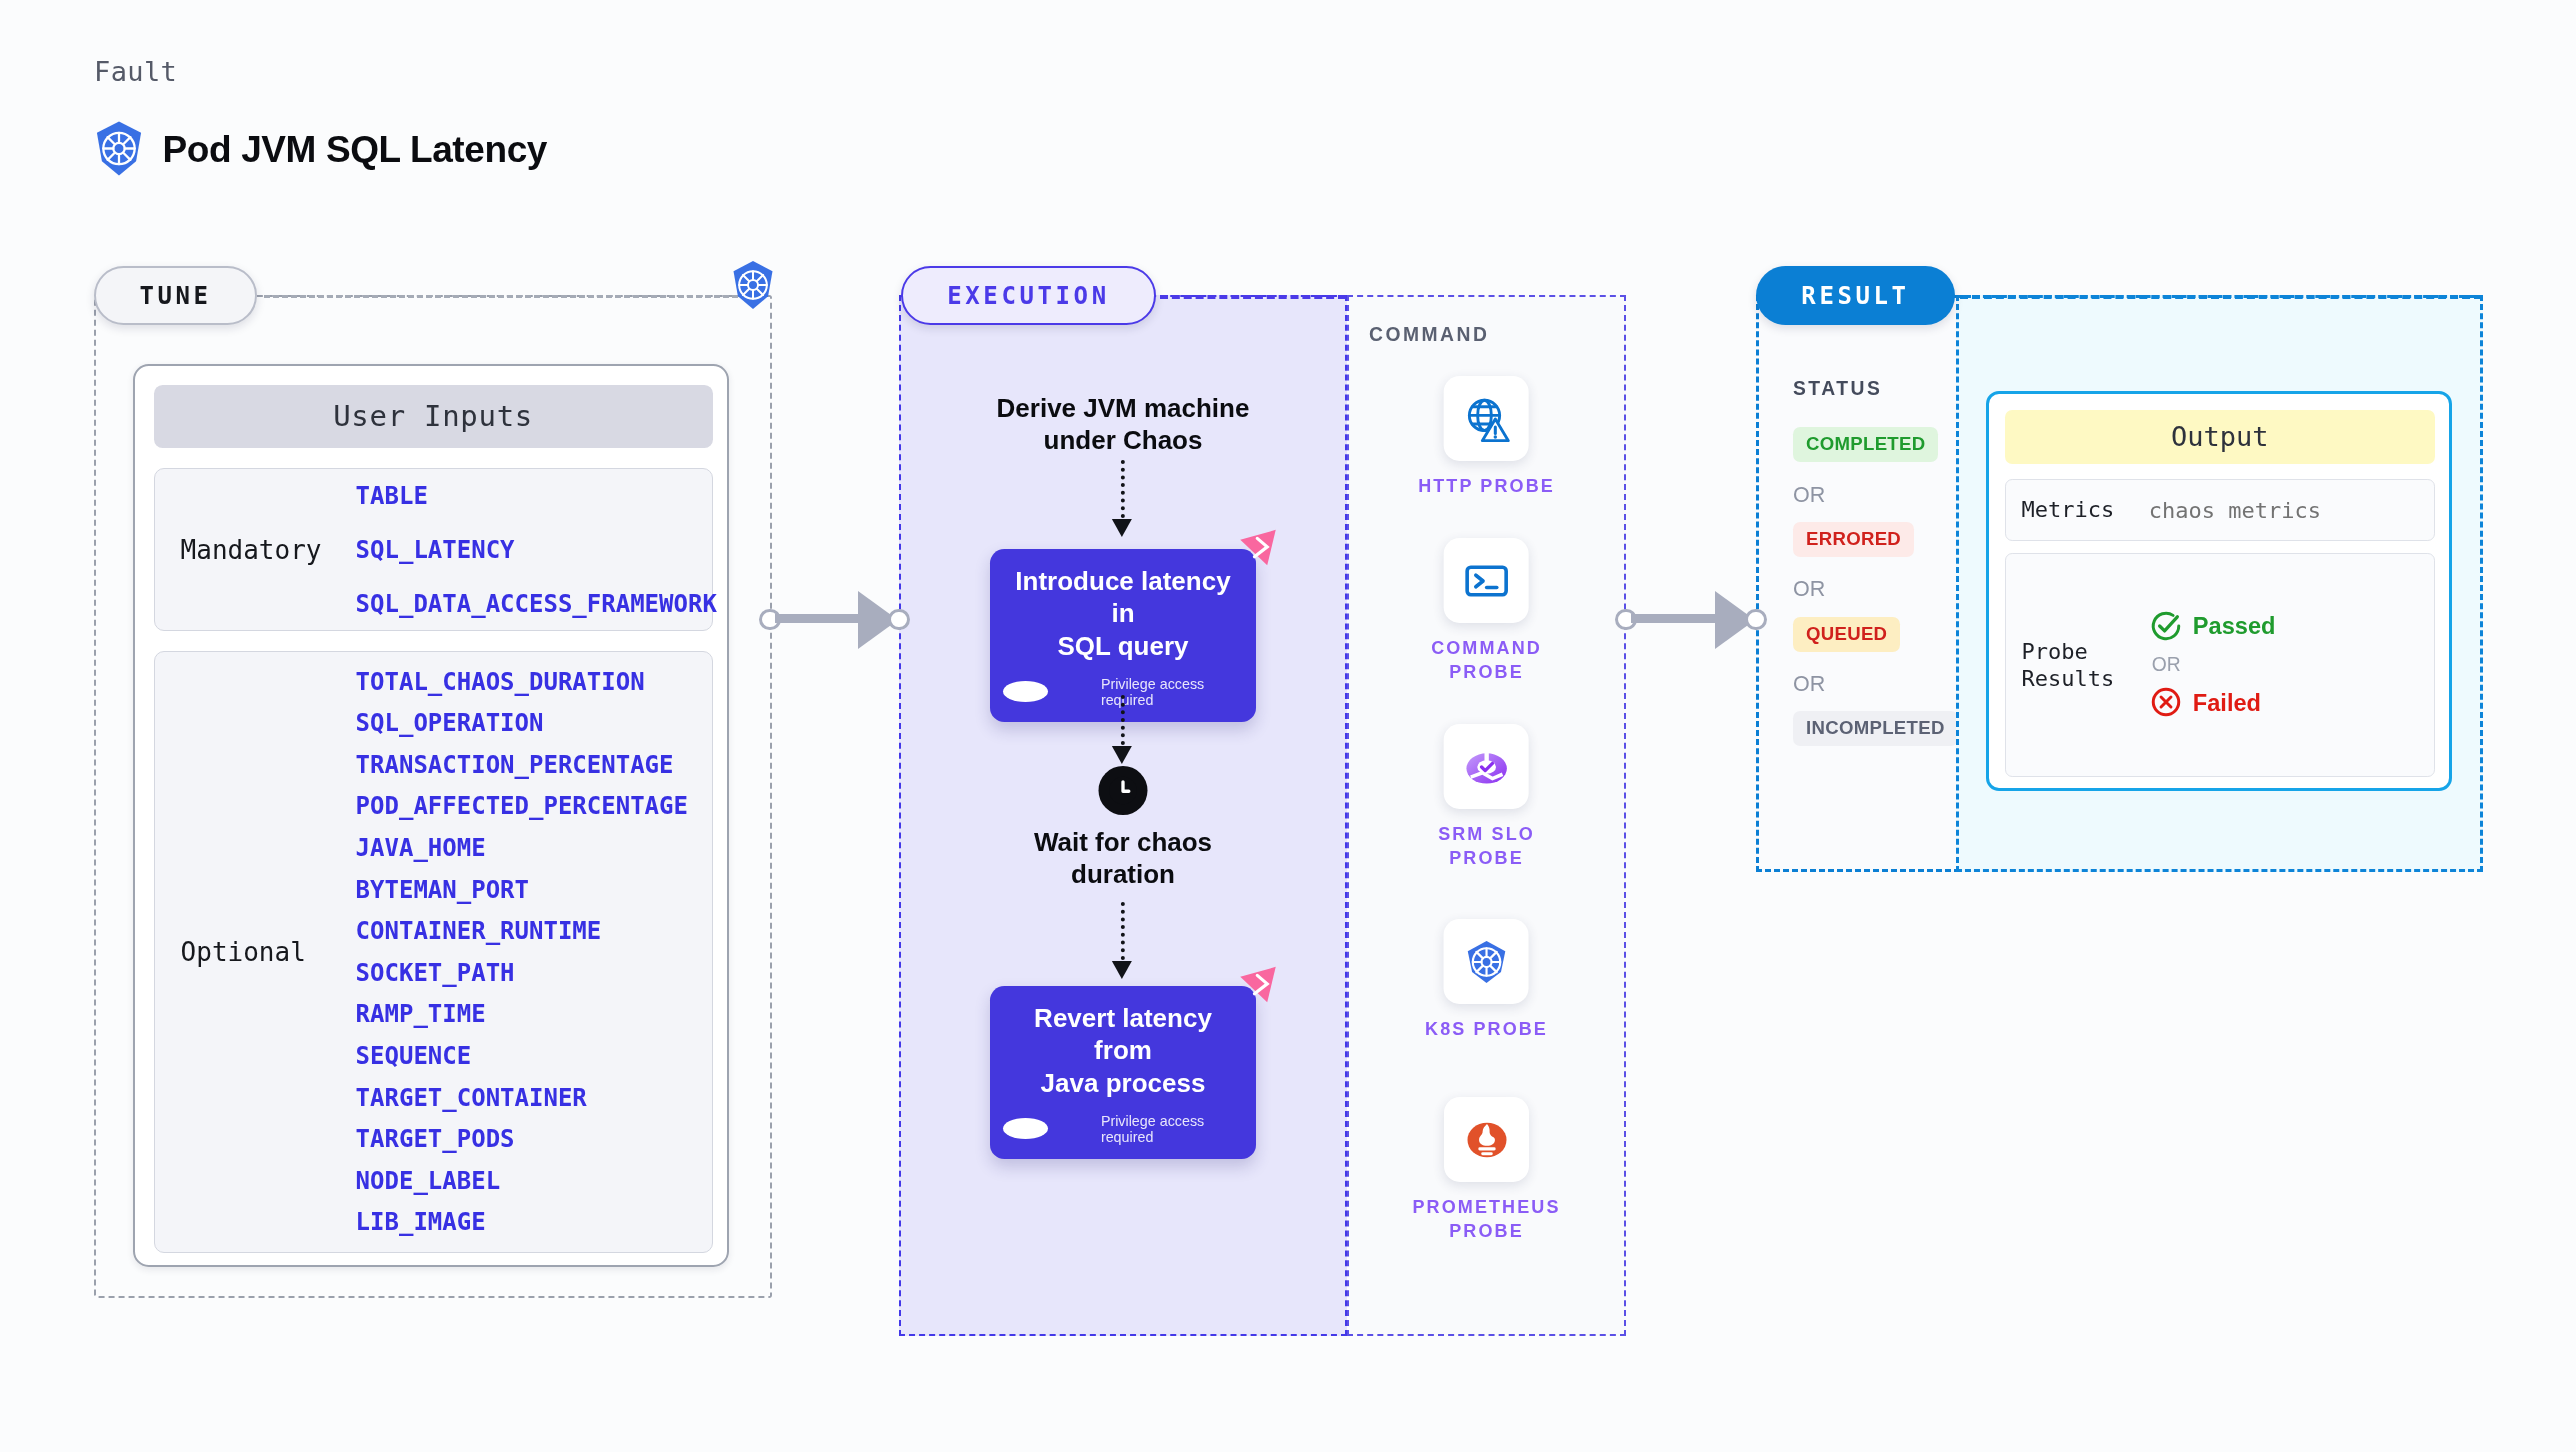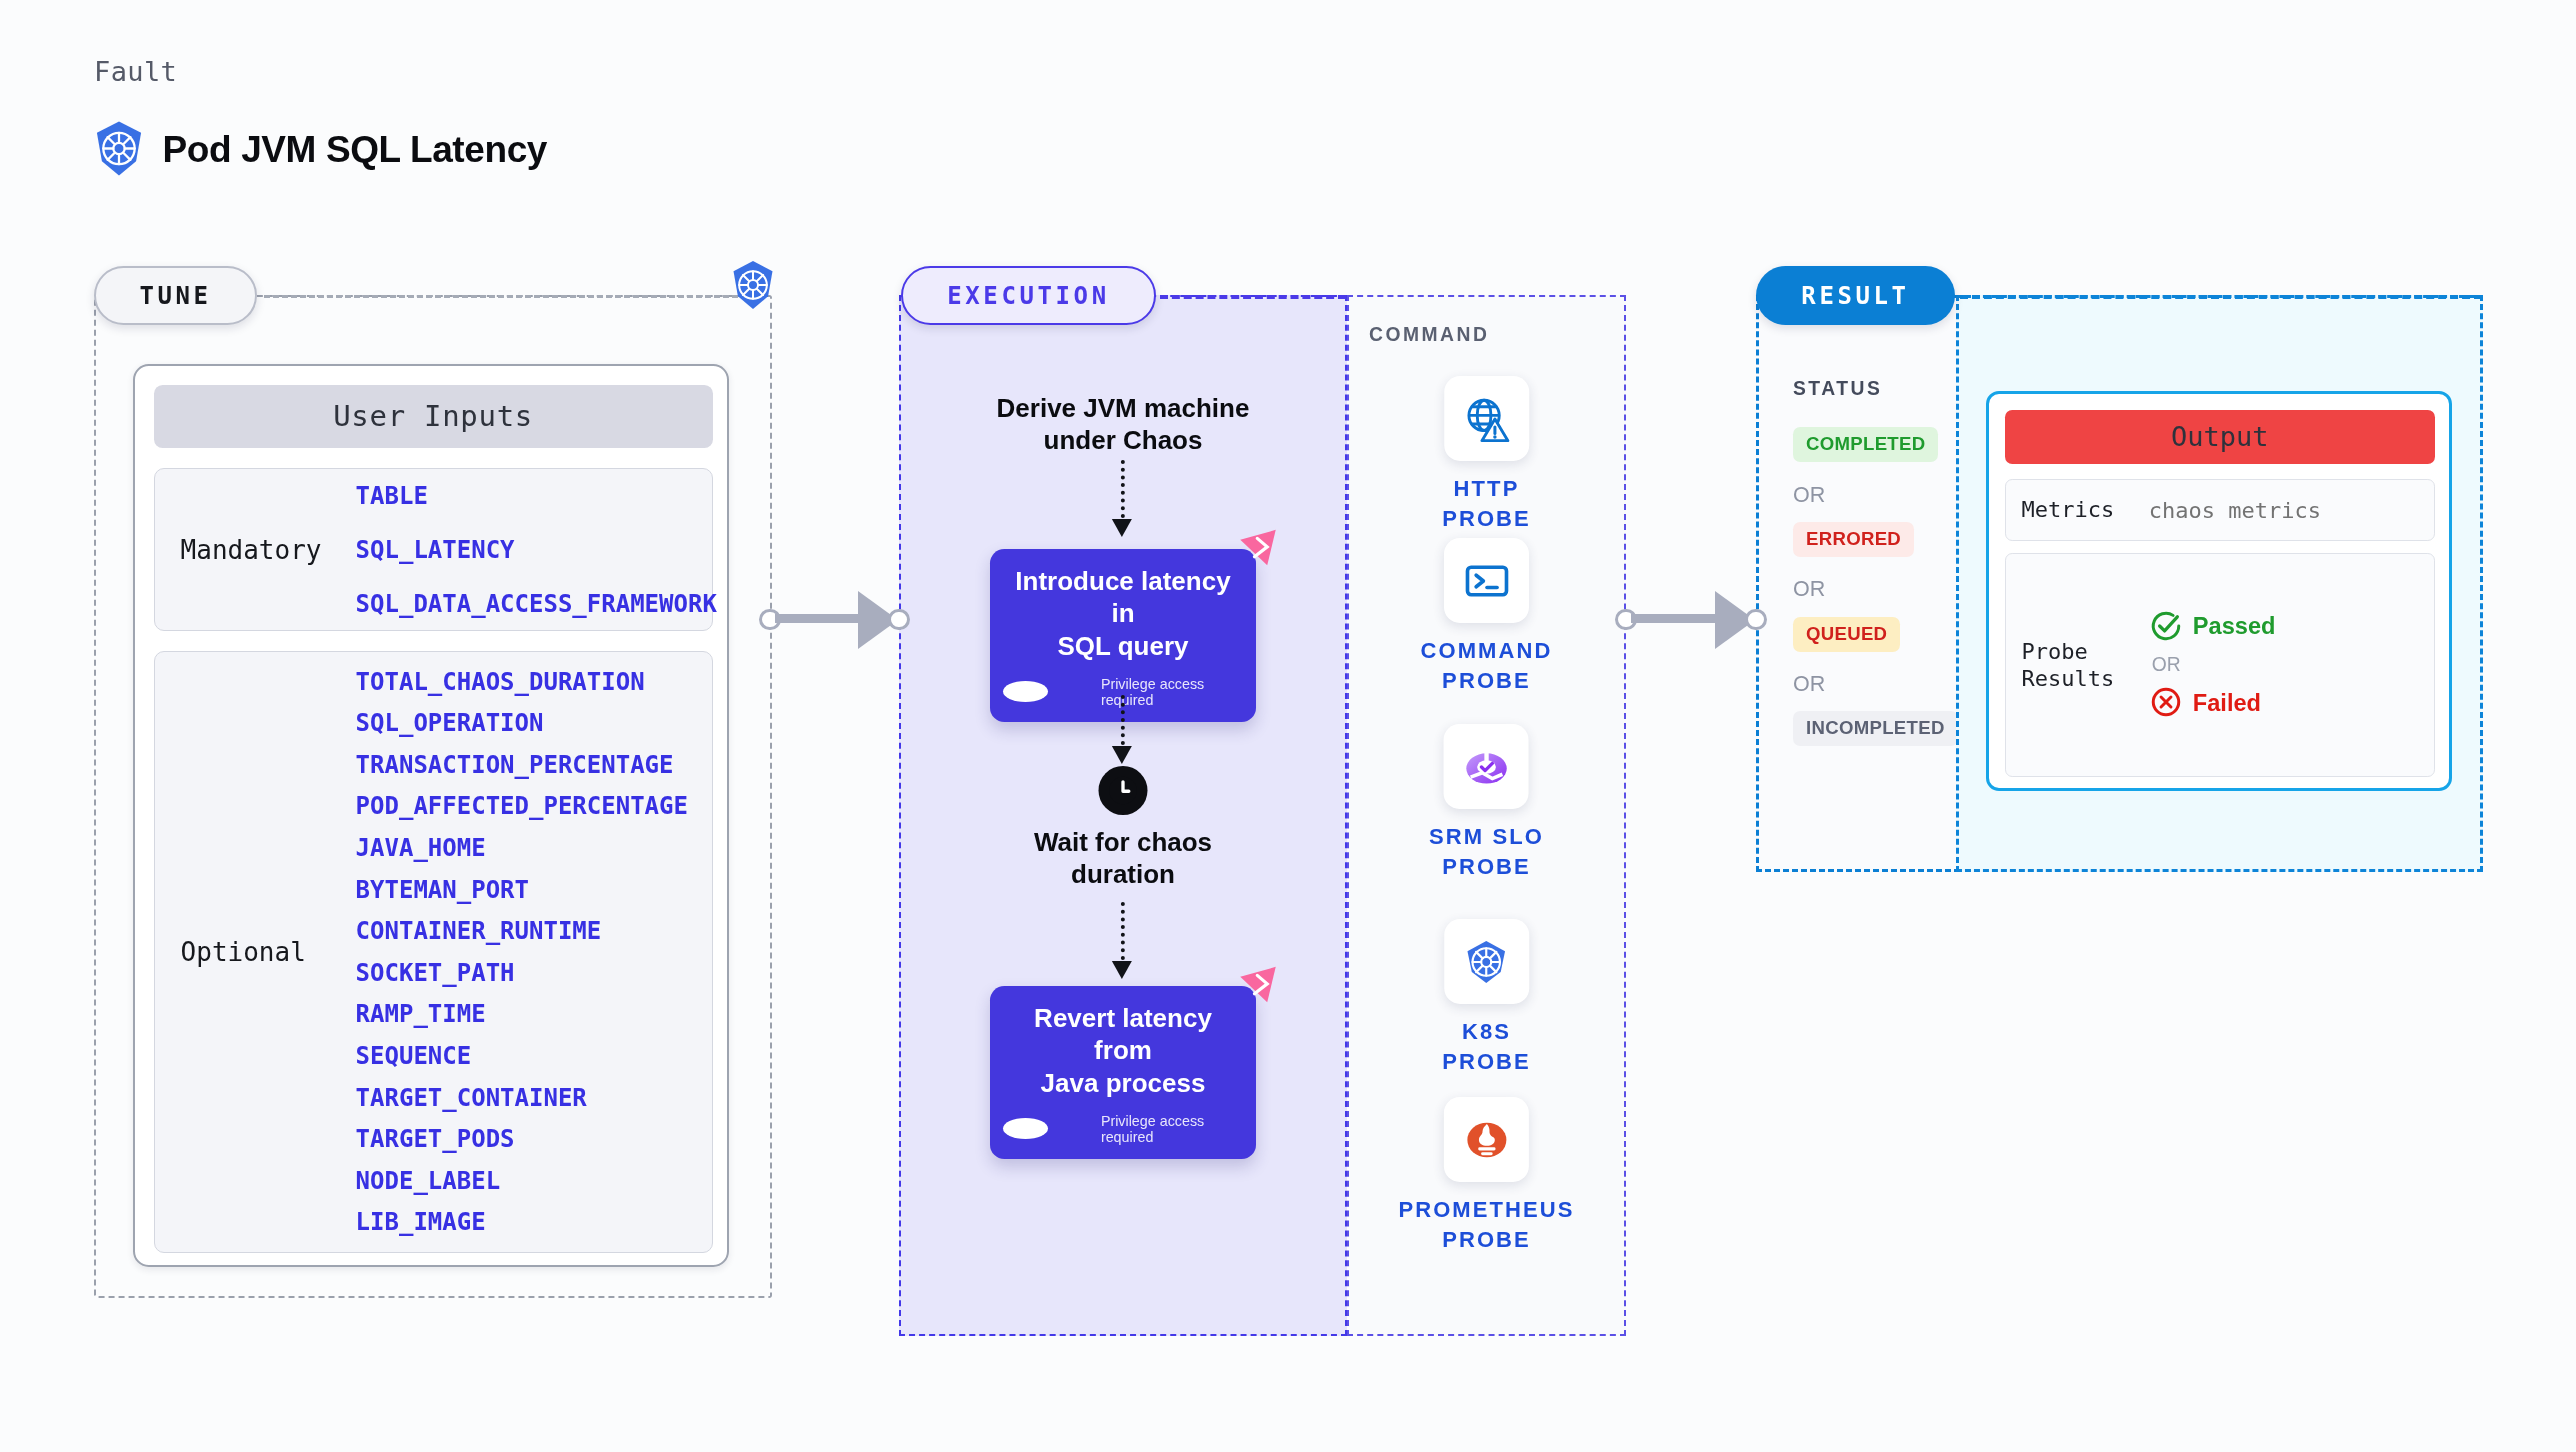--- a/index.html
+++ b/index.html
@@ -198,21 +198,21 @@
     position: absolute; left: 50%; transform: translateX(-50%);
     display: flex; flex-direction: column; align-items: center;
   }
   .probe .chip {
     width: 85px; height: 85px; border-radius: 15.8px; background: #ffffff;
     box-shadow: 0 3.6px 10.7px rgba(40,50,90,0.12);
     display: flex; align-items: center; justify-content: center;
   }
   .probe .plabel {
     margin-top: 13px; text-align: center;
-    font-size: 22px; font-weight: bold; color: #1d4ed8;
+    font-size: 18px; font-weight: bold; color: #8b5cf6;
     letter-spacing: 2.1px; line-height: 1.35; white-space: pre-line;
   }
 
   
   #result-col {
     left: 1756px; top: 295px; width: 204px; height: 577px;
     background: #fafbfd;
   }
   .status-title {
     position: absolute; left: 34px; top: 80px;
@@ -233,21 +233,21 @@
     left: 1956px; top: 295px; width: 527px; height: 577px;
     background: #eefafe;
   }
   .output-card {
     position: absolute; left: 1986px; top: 391px;
     width: 466px; height: 400px;
     background: #ffffff; border: 3.6px solid #16a4e8; border-radius: 13px;
   }
   .output-header {
     position: absolute; left: 15.8px; top: 15.8px; width: 430px; height: 54px;
-    background: #ef4444; border-radius: 7.2px;
+    background: #fef9c3; border-radius: 7.2px;
     display: flex; align-items: center; justify-content: center;
     font-family: "DejaVu Sans Mono", monospace;
     font-size: 27px; color: #2e323c;
   }
   .out-row {
     position: absolute; left: 15.8px; width: 430px;
     background: #fafbfd; border: 1.4px solid #dfe2e9; border-radius: 7.2px;
     display: flex; align-items: center;
   }
   #out-metrics { top: 85px; height: 62px; }

